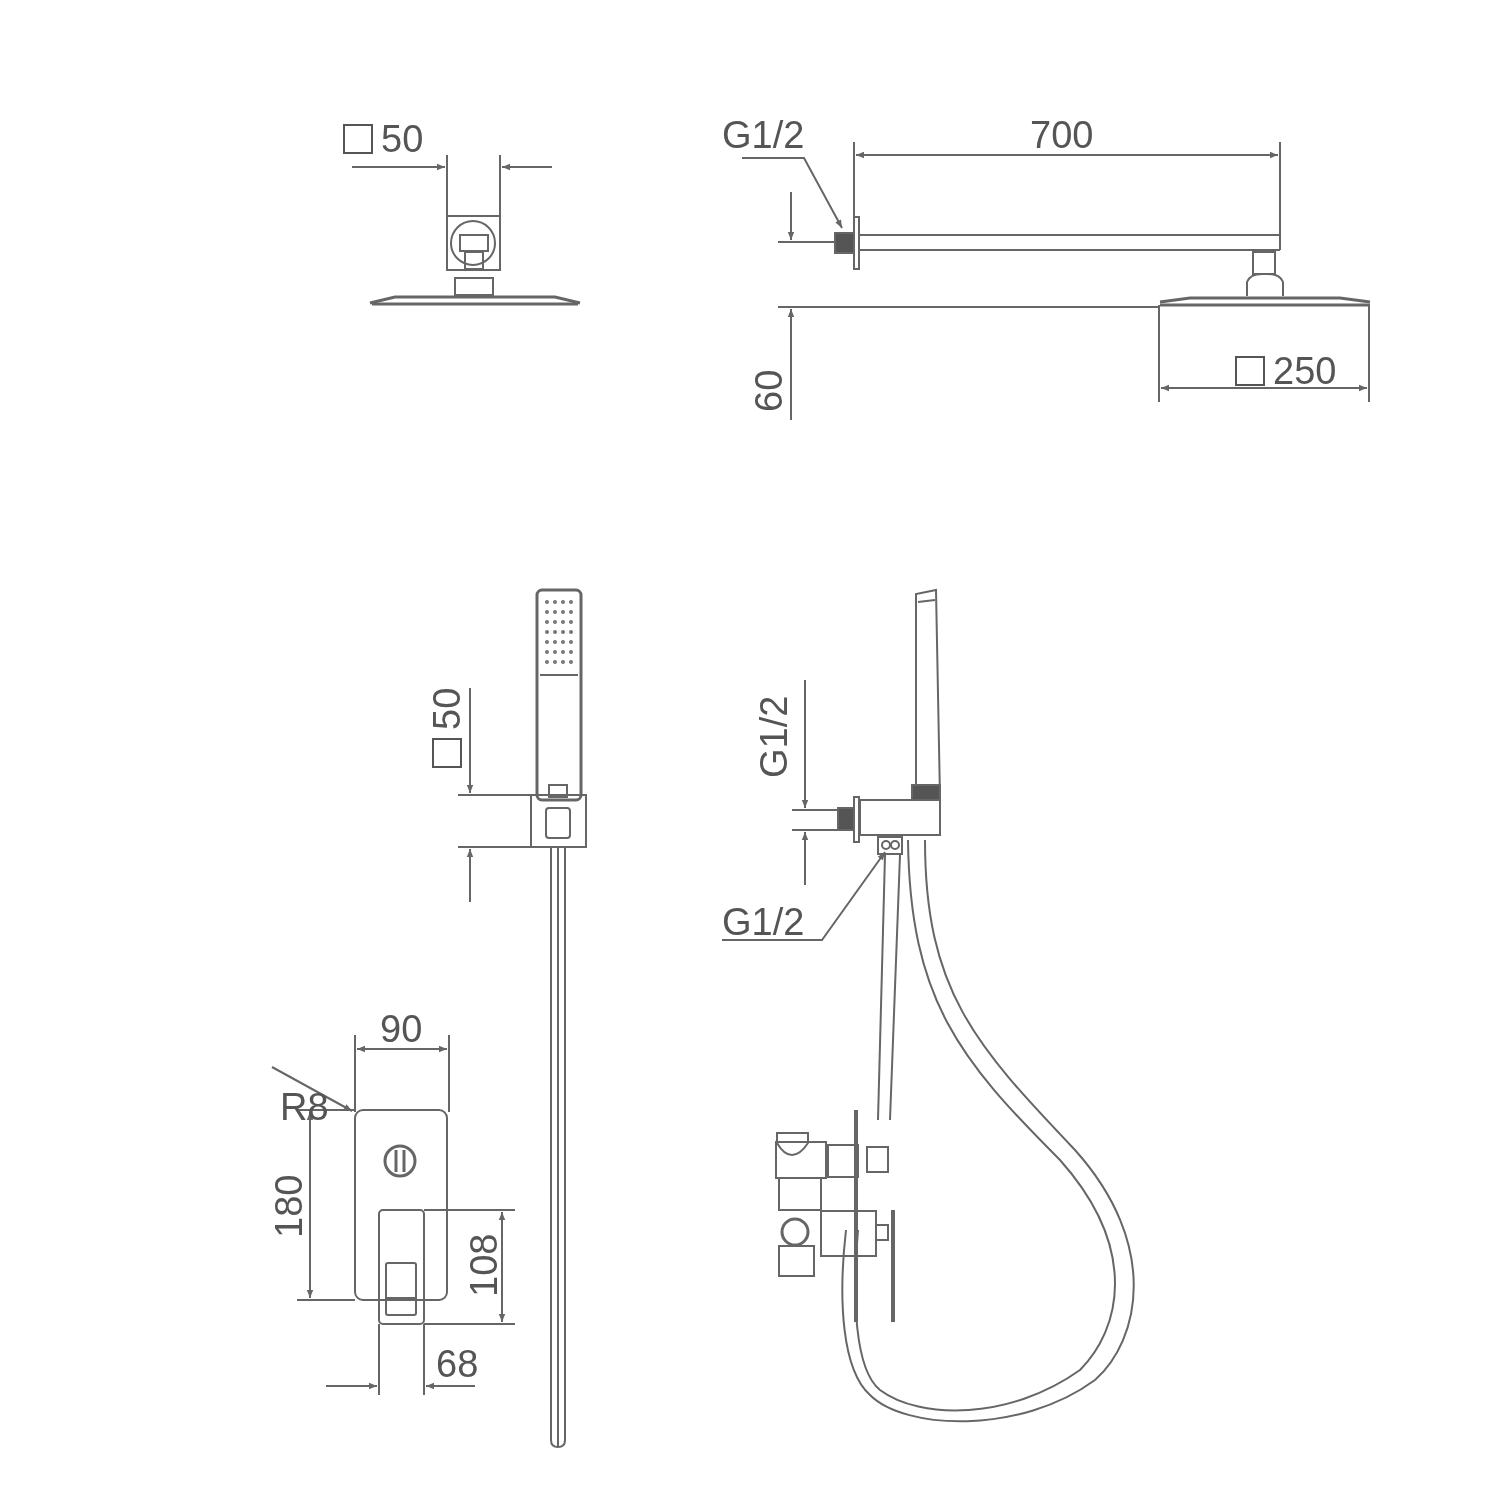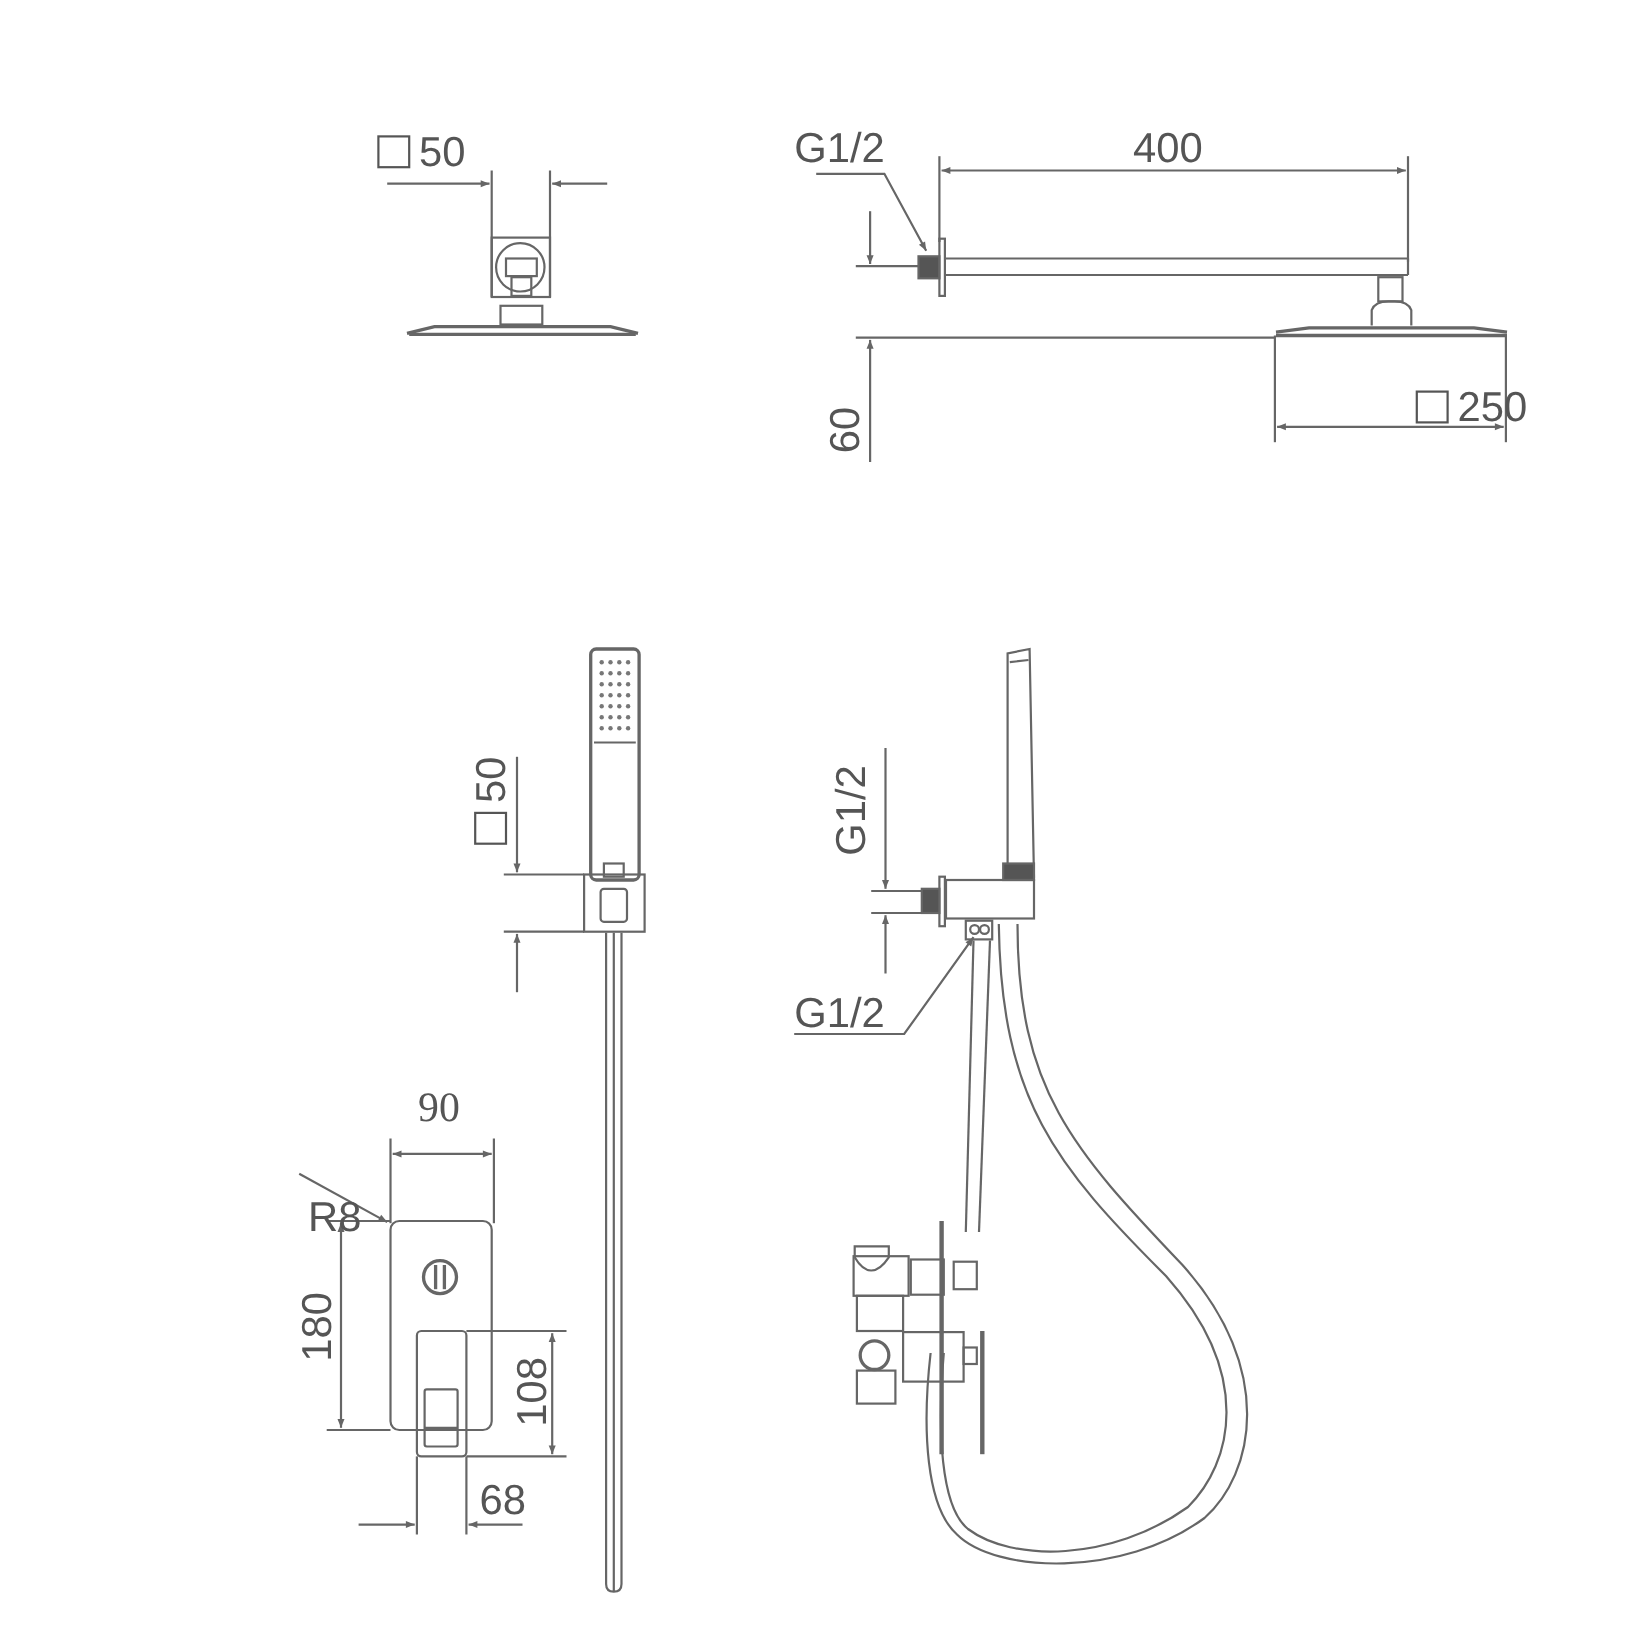--- a/index.html
+++ b/index.html
@@ -159,30 +159,30 @@
       <line x1="475" y1="1386" x2="426" y2="1386" marker-end="url(#ar)"></line>
     </g>
   </g>
 </svg>
 
 <div class="lbl" style="left:343px;top:120px;">
   <span class="sq"></span><span>50</span>
 </div>
 
 <div class="lbl" style="left:722px;top:116px;">G1/2</div>
-<div class="lbl" style="left:1030px;top:116px;">400</div>
+<div class="lbl" style="left:1030px;top:116px;">700</div>
 <div class="lbl rot" style="left:750px;top:412px;">60</div>
-<div class="lbl" style="left:1255px;top:352px;padding-left:32px;">
+<div class="lbl" style="left:1203px;top:352px;padding-left:32px;">
   <span class="sq"></span><span>250</span>
 </div>
 
 <div class="lbl rot" style="left:428px;top:768px;">
   <span class="sq"></span><span>50</span>
 </div>
 
 <div class="lbl rot" style="left:755px;top:778px;">G1/2</div>
 <div class="lbl" style="left:722px;top:903px;">G1/2</div>
 
 <div class="lbl" style="left:280px;top:1088px;">R8</div>
-<div class="lbl" style="left:380px;top:988px;font-family:Liberation Serif, serif;">90</div>
+<div class="lbl" style="left:380px;top:1010px;">90</div>
 <div class="lbl rot" style="left:270px;top:1238px;">180</div>
 <div class="lbl rot" style="left:465px;top:1297px;">108</div>
 <div class="lbl" style="left:436px;top:1345px;">68</div>
 
 </body></html>

